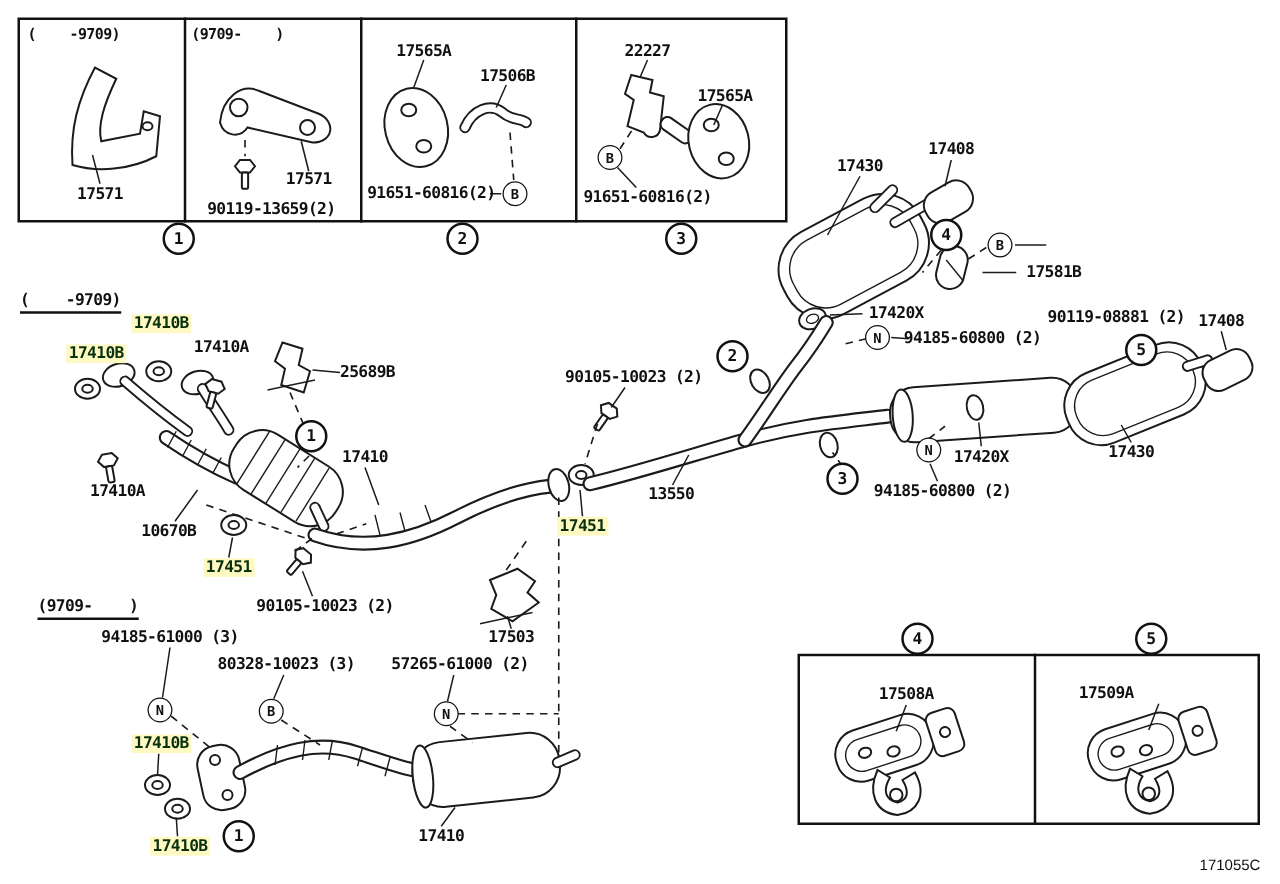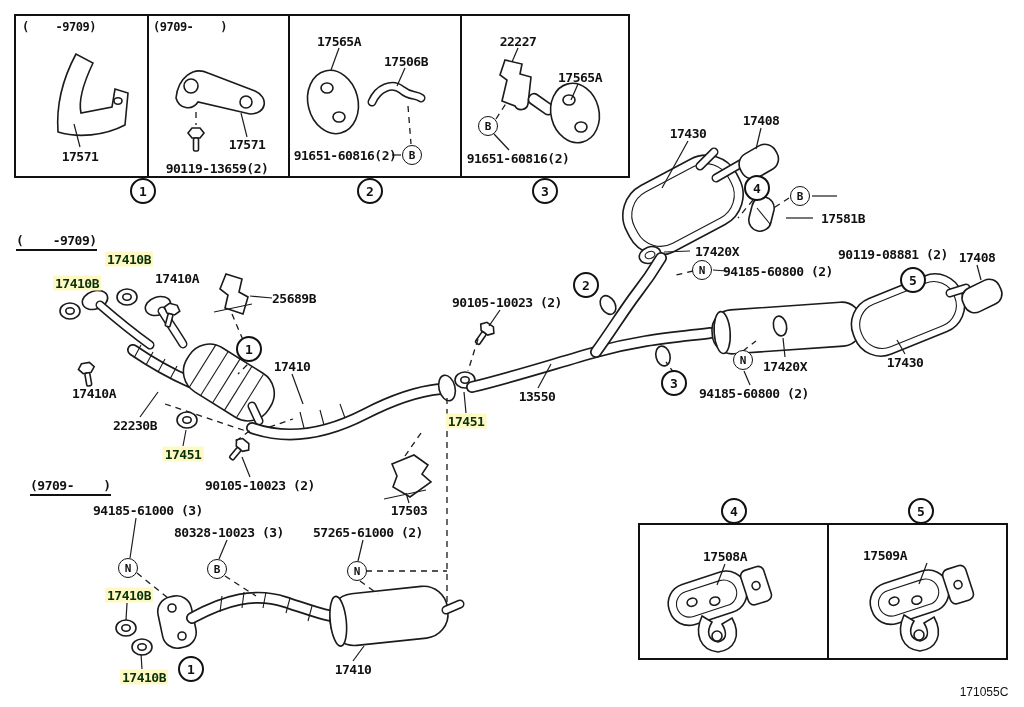--- a/index.html
+++ b/index.html
@@ -313,34 +313,34 @@
   <div class="lbl" style="left:177px;top:278px;">17410A</div>
   <div class="lbl" style="left:294px;top:298px;">25689B</div>
   <div class="lbl" style="left:688px;top:133px;">17430</div>
   <div class="lbl" style="left:761px;top:120px;">17408</div>
   <div class="lbl" style="left:893px;top:207px;margin-top:47px;">90119-08881 (2)</div>
   <div class="lbl" style="left:843px;top:218px;">17581B</div>
   <div class="lbl" style="left:717px;top:251px;">17420X</div>
   <div class="lbl" style="left:778px;top:271px;">94185-60800 (2)</div>
   <div class="lbl" style="left:292px;top:366px;">17410</div>
   <div class="lbl" style="left:94px;top:393px;">17410A</div>
-  <div class="lbl" style="left:135px;top:425px;">22230B</div>
+  <div class="lbl" style="left:135px;top:425px;">10670B</div>
   <div class="lbl hl" style="left:183px;top:454px;">17451</div>
   <div class="lbl" style="left:260px;top:485px;">90105-10023 (2)</div>
   <div class="lbl" style="left:409px;top:510px;">17503</div>
   <div class="lbl" style="left:507px;top:302px;">90105-10023 (2)</div>
   <div class="lbl" style="left:537px;top:396px;">13550</div>
   <div class="lbl hl" style="left:466px;top:421px;">17451</div>
   <div class="lbl" style="left:785px;top:366px;">17420X</div>
   <div class="lbl" style="left:754px;top:393px;">94185-60800 (2)</div>
   <div class="lbl" style="left:905px;top:362px;">17430</div>
   <div class="lbl" style="left:977px;top:257px;">17408</div>
 
   <div class="lbl hdr" style="left:30px;top:478px;">(9709-    )</div>
-  <div class="lbl" style="left:148px;top:510px;">94185-61000 (3)</div>
+  <div class="lbl" style="left:136px;top:510px;">94185-61000 (3)</div>
   <div class="lbl" style="left:229px;top:532px;">80328-10023 (3)</div>
   <div class="lbl" style="left:368px;top:532px;">57265-61000 (2)</div>
   <div class="lbl hl" style="left:129px;top:595px;">17410B</div>
   <div class="lbl hl" style="left:144px;top:677px;">17410B</div>
   <div class="lbl" style="left:353px;top:669px;">17410</div>
 
   <div class="lbl" style="left:725px;top:556px;">17508A</div>
   <div class="lbl" style="left:885px;top:555px;">17509A</div>
 
   <div class="lbl code" style="left:984px;top:692px;">171055C</div>

